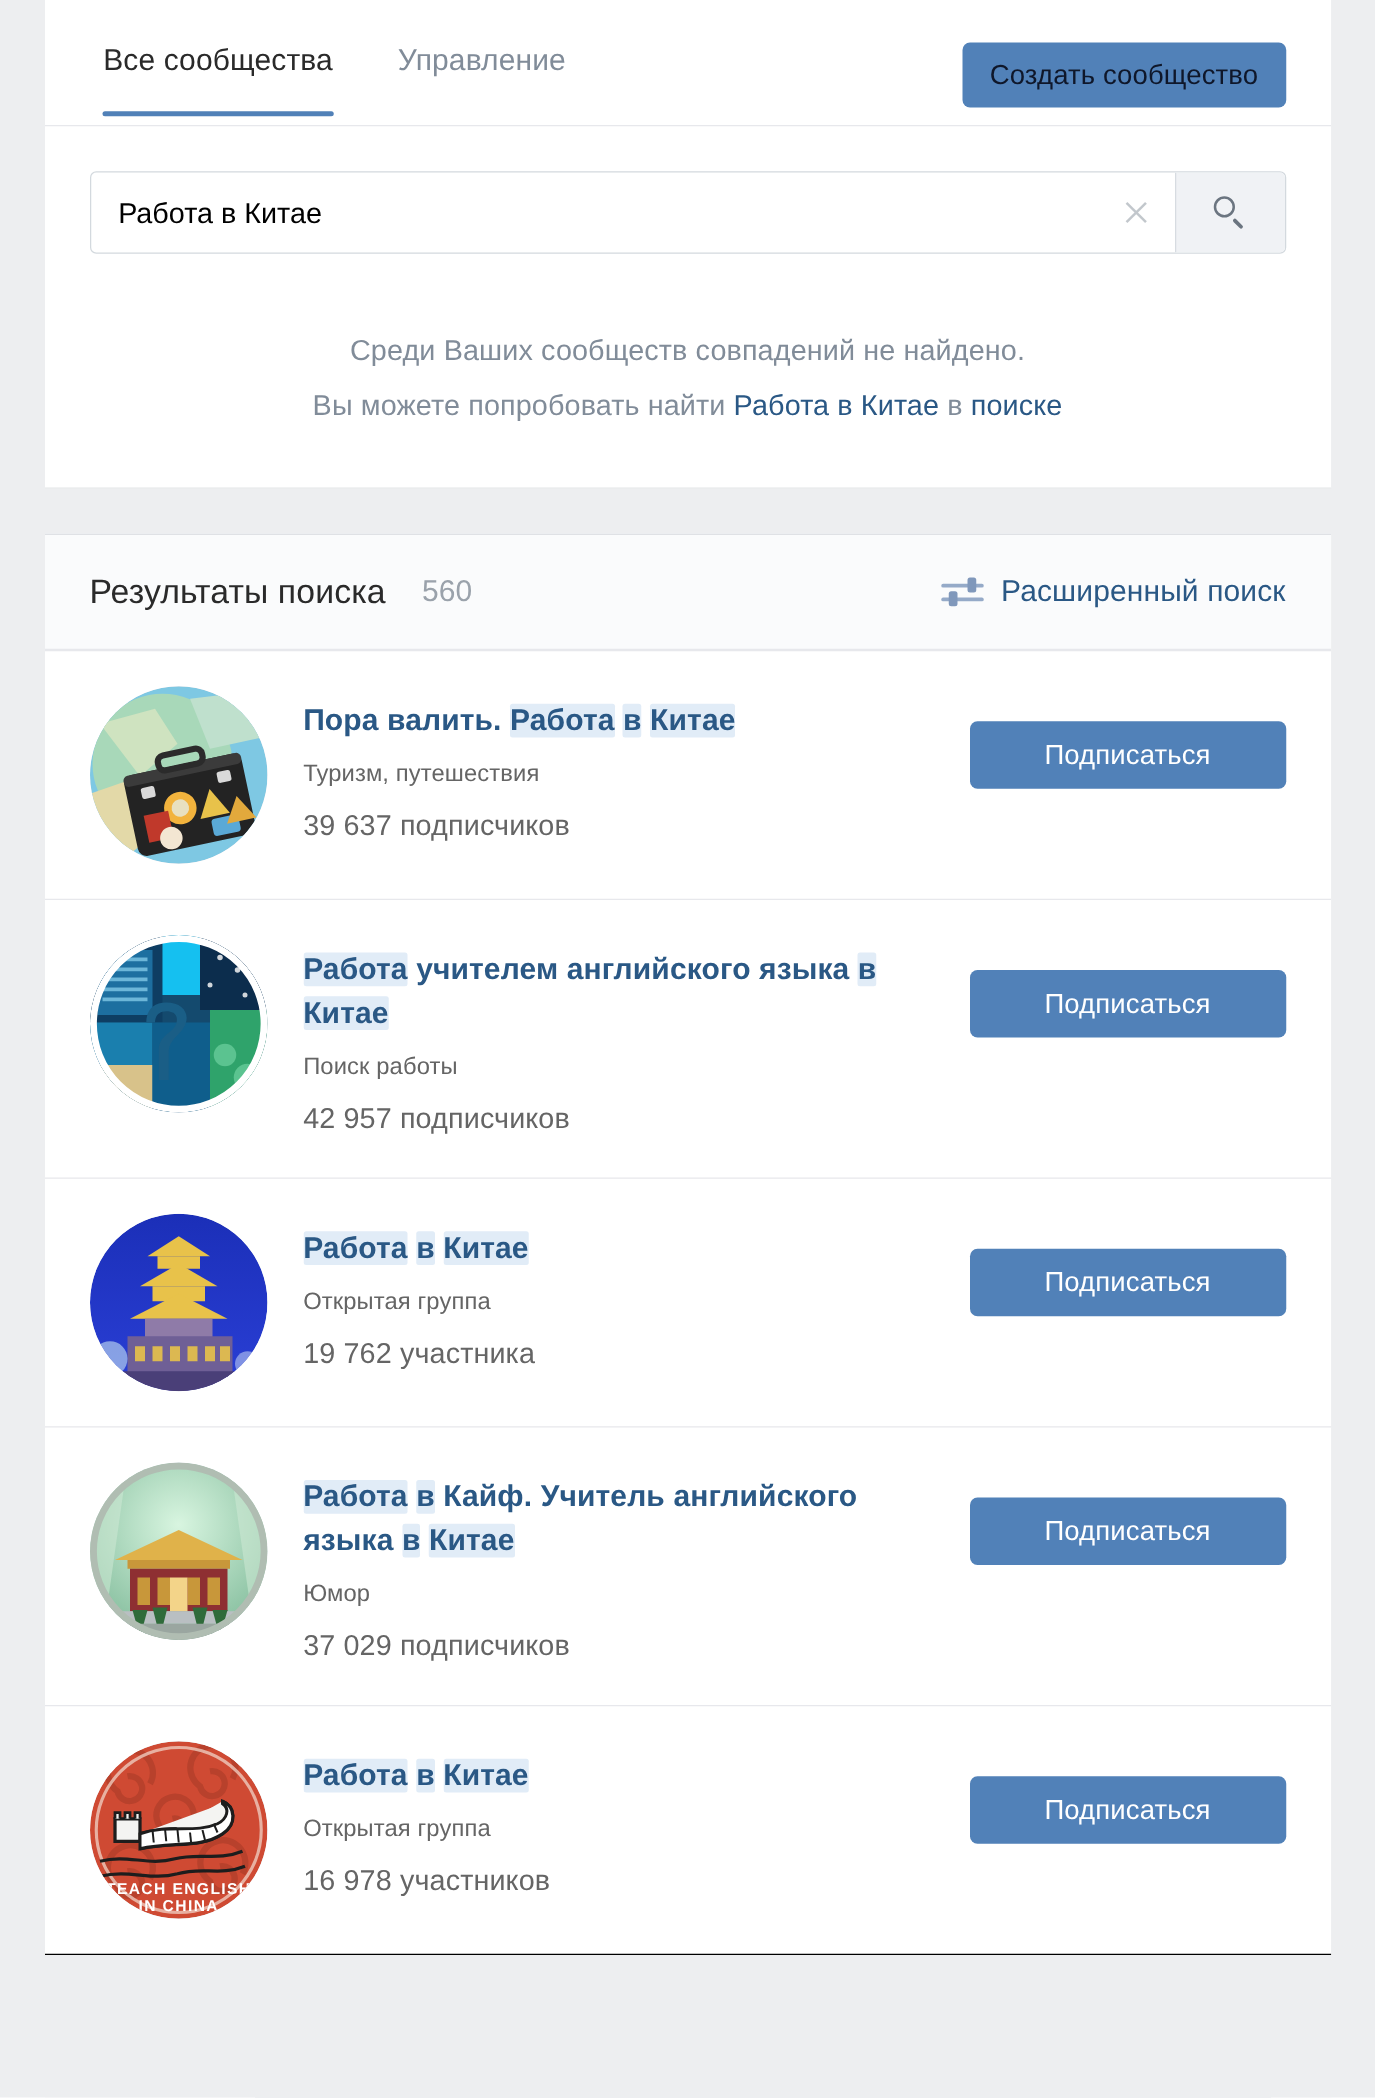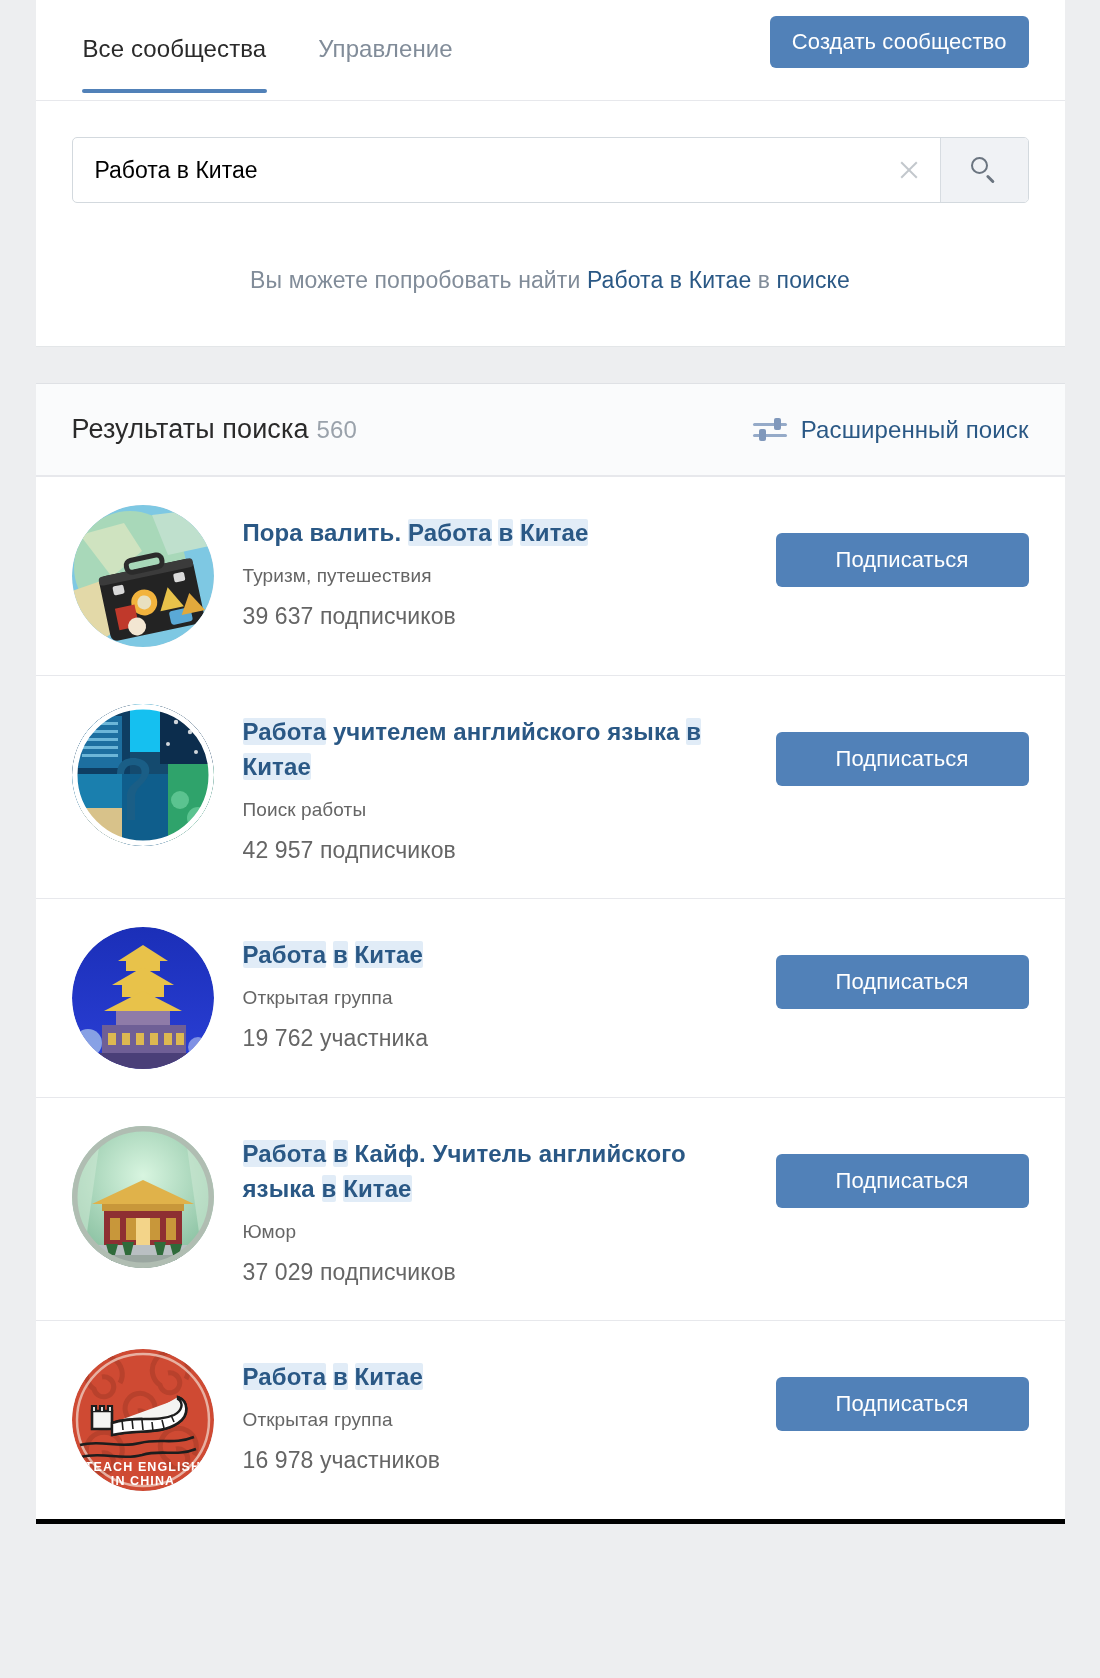--- a/index.html
+++ b/index.html
@@ -22,22 +22,22 @@
     font-size:24px;line-height:1;
     padding:0 0 2px 0;margin-right:52px;position:relative;
     cursor:pointer;white-space:nowrap;letter-spacing:.1px;
   }
   .tab.active{color:#2a2a2a;}
   .tab.inactive{color:#818c99;}
   .tab.active::after{
     content:"";position:absolute;left:-1px;right:-1px;bottom:-30px;height:4px;background:#5181b8;border-radius:2px;
   }
   .create-btn{
-    position:absolute;right:36px;top:16px;
-    background:#5181b8;color:#ffffff;border:0;border-radius:6px;
+    position:absolute;right:36px;top:34px;
+    background:#5181b8;color:#0f172a;border:0;border-radius:6px;
     font-family:inherit;font-size:22px;line-height:1;
     padding:15px 22px;cursor:pointer;letter-spacing:.1px;
   }
 
   
   .search-wrap{padding:36px 36px 0 36px;}
   .search-row{display:flex;height:64px;border:1px solid #d3d9de;border-radius:5px;overflow:hidden;background:#fff;}
   .search-field{position:relative;flex:1;display:flex;align-items:center;}
   .search-input{
     width:100%;height:100%;border:0;outline:none;background:transparent;
@@ -66,27 +66,27 @@
 
   
   .empty-msg{text-align:center;padding:55px 0 44px 0;}
   .empty-line{font-size:23px;color:#818c99;line-height:44px;letter-spacing:.1px;}
   .empty-line .lnk{color:#2a5885;cursor:pointer;}
 
   
   .gap{height:36px;background:#edeef0;}
 
   
-  .results-card{background:#fff;border-top:1px solid #dfe1e5;border-bottom:5px solid #000000;}
+  .results-card{background:#fff;border-top:1px solid #dfe1e5;border-bottom:1px solid #000000;}
   .results-head{
     height:92px;display:flex;align-items:center;padding:0 36px;box-sizing:border-box;
     background:#fafbfc;border-bottom:1px solid #e7e8ec;
   }
   .results-title{font-size:27px;color:#2a2a2a;letter-spacing:.1px;}
-  .results-count{font-size:24px;color:#9aa2ab;margin-left:8px;letter-spacing:.1px;}
+  .results-count{font-size:24px;color:#9aa2ab;margin-left:29px;letter-spacing:.1px;}
   .adv-search{margin-left:auto;display:flex;align-items:center;cursor:pointer;}
   .sliders{width:34px;height:22px;position:relative;margin-right:14px;display:block;}
   .sliders .bar{position:absolute;left:0;width:34px;height:3px;background:#95aac8;border-radius:2px;}
   .sliders .bar.b1{top:4px;}
   .sliders .bar.b2{top:15px;}
   .sliders .knob{position:absolute;width:7px;height:12px;background:#8098bb;border-radius:2px;}
   .sliders .knob.k1{top:-1px;left:21px;}
   .sliders .knob.k2{top:10px;left:6px;}
   .adv-label{font-size:24px;color:#2a5885;letter-spacing:.1px;}
 
@@ -140,20 +140,21 @@
           <input class="search-input" type="text" value="Работа в Китае" placeholder="Поиск сообществ" style="">
           <span class="clear-icon"></span>
         </div>
         <button class="search-btn">
           <span class="mag"></span>
         </button>
       </div>
     </div>
 
     <div class="empty-msg">
+      <div class="empty-line">Среди Ваших сообществ совпадений не найдено.</div>
       <div class="empty-line">
         <span>Вы можете попробовать найти </span><span class="lnk">Работа в Китае</span><span> в </span><span class="lnk">поиске</span>
       </div>
     </div>
   </div>
 
   <div class="gap"></div>
 
   <div class="results-card">
 

